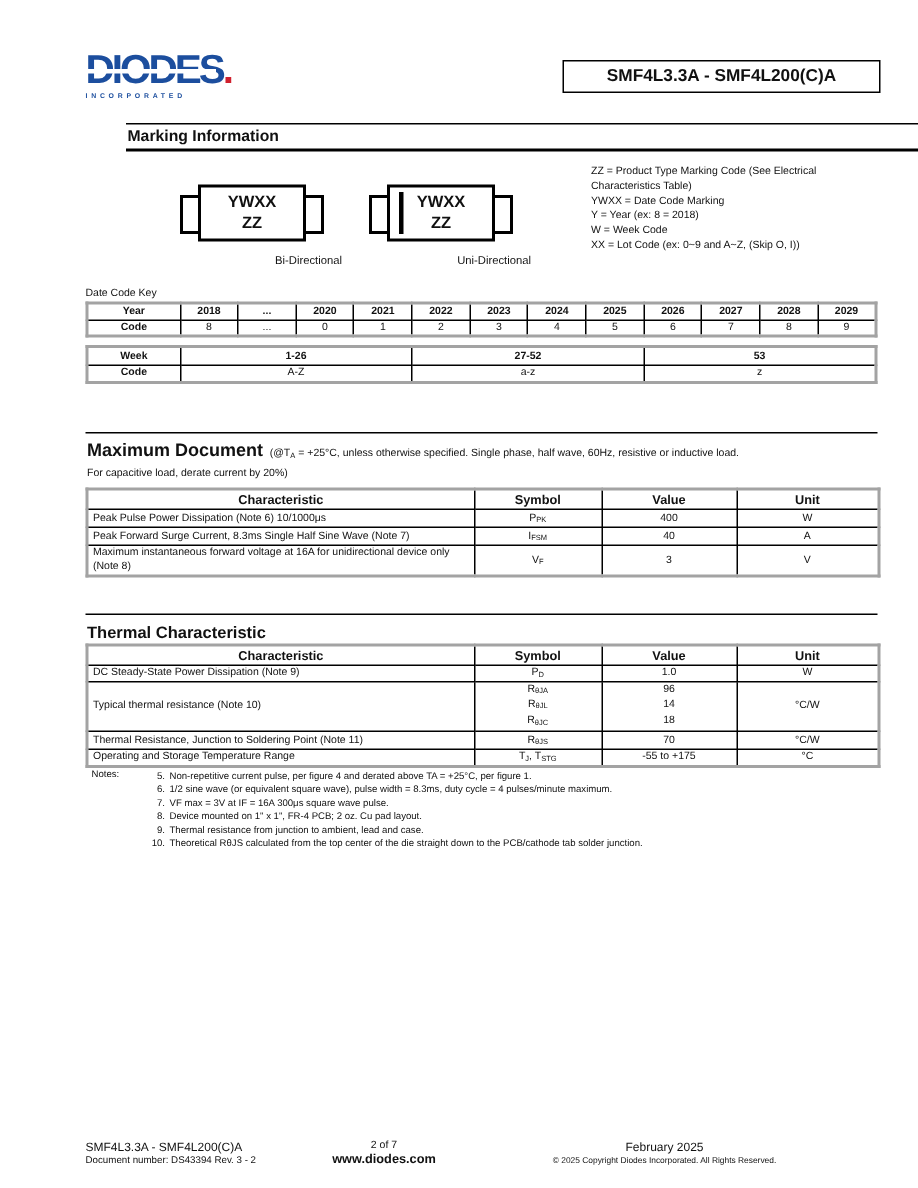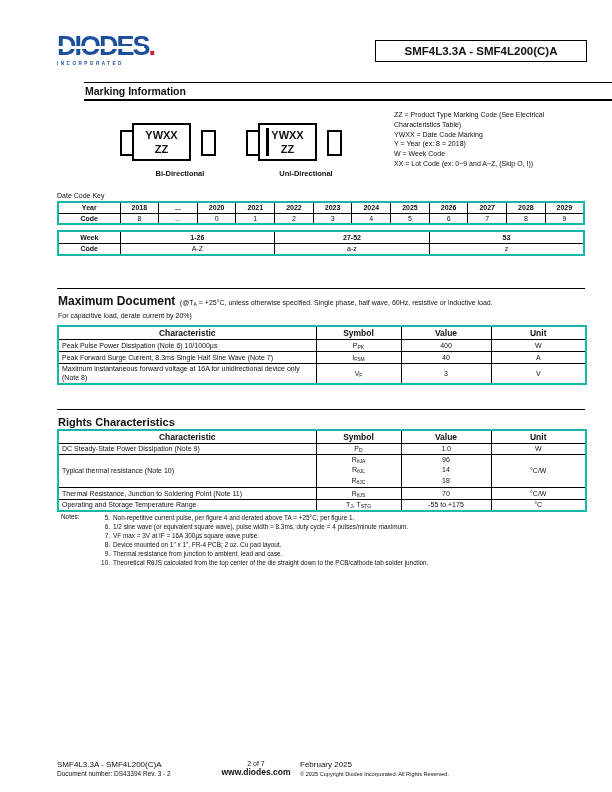--- a/index.html
+++ b/index.html
@@ -27,32 +27,32 @@
     border-bottom:2.5px solid #000; font-size:10.5px; font-weight:bold; padding:2px 0 2px 1px;margin-left:27px; }
   .sect-head { left:57px; width:528px; border-top:1.2px solid #000; padding:2px 0 0 1px; }
   .sect-title { font-size:12px; font-weight:bold; }
   .sect-note { font-size:7px; }
   .sect-sub { font-size:7px; margin-top:3px; }
 
   
   .pkg { position:absolute; width:120px; height:60px; }
   .pkg-lead { position:absolute; top:7px; width:15px; height:26px; border:2px solid #000; background:#fff; }
   .pkg-lead.left { left:12px; } .pkg-lead.right { left:93px; }
-  .pkg-body { position:absolute; left:24px; top:0; width:59px; height:38px; border:2px solid #000;
+  .pkg-body { position:absolute; left:24px; top:0; width:72px; height:38px; border:2px solid #000;
     background:#fff; text-align:center; font-weight:bold; font-size:11px; line-height:14px; padding-top:3px; }
   .cathode-bar { position:absolute; left:6px; top:3px; bottom:3px; width:3px; background:#000; }
-  .pkg-label { position:absolute; top:46px; left:12px; width:120px; text-align:center; font-size:7.5px;font-weight:bold; }
+  .pkg-label { position:absolute; top:46px; left:0; width:120px; text-align:right; font-size:7.5px; }
 
   
   .legend { left:394px; top:110px; width:200px; font-size:7px; line-height:9.8px; }
   .legend-bold { font-size:8.5px; font-weight:bold; margin-top:1px; }
 
   
   table { border-collapse:collapse; table-layout:fixed; background:#fff; }
-  .dtable { border:2px solid #14b8a6; }
+  .dtable { border:2px solid #a3a3a3; }
   .dtable td { border:1px solid #000; text-align:center; vertical-align:middle; font-size:7px; padding:0 2px; }
   .hdr td { font-size:8.5px; font-weight:bold; height:13px; }
   .bold { font-weight:bold; }
 
   .dck-label { left:57px; top:192px; font-size:7px; }
   .year-table { left:57px; top:201px; width:528px; }
   .year-table td { height:11px; }
   .week-table { left:57px; top:230px; width:528px; }
   .week-table td { height:12px; }
 
@@ -69,21 +69,21 @@
   .note-line { white-space:nowrap; }
   .note-num { display:inline-block; width:14px; text-align:right; margin-right:3px; }
 
   
   .footer-left { left:57px; top:760px; }
   .footer-left .l1 { font-size:8px; }
   .footer-left .l2 { font-size:6.5px; margin-top:1px; }
   .footer-center { left:0; top:760px; width:512px; text-align:center; }
   .footer-center .l1 { font-size:7px; }
   .footer-center .l2 { font-size:8.5px; font-weight:bold; }
-  .footer-right { left:300px; top:760px; width:286px; text-align:left; }
+  .footer-right { left:300px; top:760px; width:286px; text-align:center; }
   .footer-right .l1 { font-size:8px; }
   .footer-right .l2 { font-size:5.6px; margin-top:2px; }
 </style>
 </head>
 <body>
 
 <div class="abs logo">
   <div class="logo-text"><span>DIODES</span><span class="logo-dot">.</span>
     <div class="logo-stripe"></div>
   </div>
@@ -223,21 +223,21 @@
   <tr>
     <td class="char r21">Maximum instantaneous forward voltage at 16A for unidirectional device only (Note 8)</td>
     <td class="sym"><span>V</span><sub>F</sub></td>
     <td>3</td>
     <td>V</td>
   </tr>
 </tbody>
   </table>
 
 <div class="abs sect-head" style="top:409px;">
-  <span class="sect-title" style="font-size:11px;">Rights Characteristics</span>
+  <span class="sect-title" style="font-size:11px;">Thermal Characteristic</span>
 </div>
 
 <table class="abs dtable spec-table therm-table">
   <colgroup>
       <col style="width:258px">
       <col style="width:85px">
       <col style="width:90px">
       <col style="width:95px">
     </colgroup>
   <tbody>

